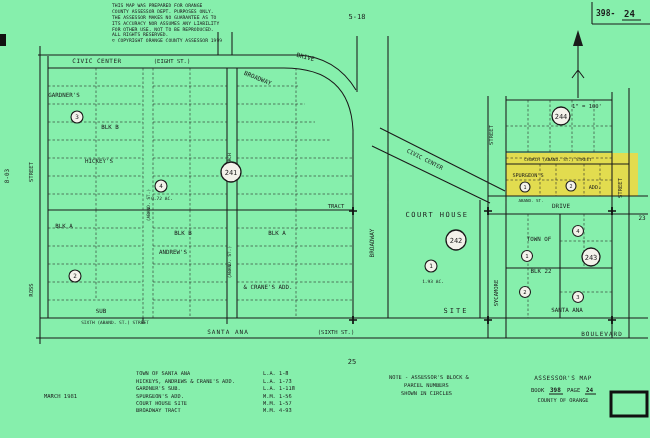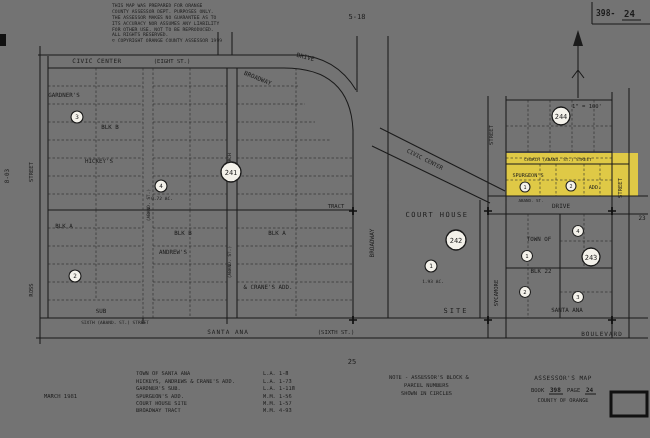--- a/index.html
+++ b/index.html
@@ -1,16 +1,16 @@
 <!DOCTYPE html>
 <html><head>
 <meta charset="utf-8">
 <style>
   html,body{margin:0;padding:0;background:#888;}
-  .page{position:relative;width:650px;height:438px;background:#737373;overflow:hidden;
+  .page{position:relative;width:650px;height:438px;background:#86efac;overflow:hidden;
         font-family:"DejaVu Sans Mono",monospace;}
   .page svg{position:absolute;left:0;top:0;}
   svg text{font-family:"DejaVu Sans Mono",monospace;fill:#1b1b1b;}
   .mid{text-anchor:middle;}
   .solid{stroke:#1b1b1b;stroke-width:1.05;fill:none;}
   .thick{stroke:#111;stroke-width:1.7;fill:none;}
   .dash{stroke:#2a2a2a;stroke-width:.6;stroke-dasharray:2.5 2;fill:none;}
   .circ{fill:#f3f1ea;stroke:#1b1b1b;stroke-width:1.1;}
   .bigcirc{stroke-width:1.3;}
   .bold{font-weight:bold;}

